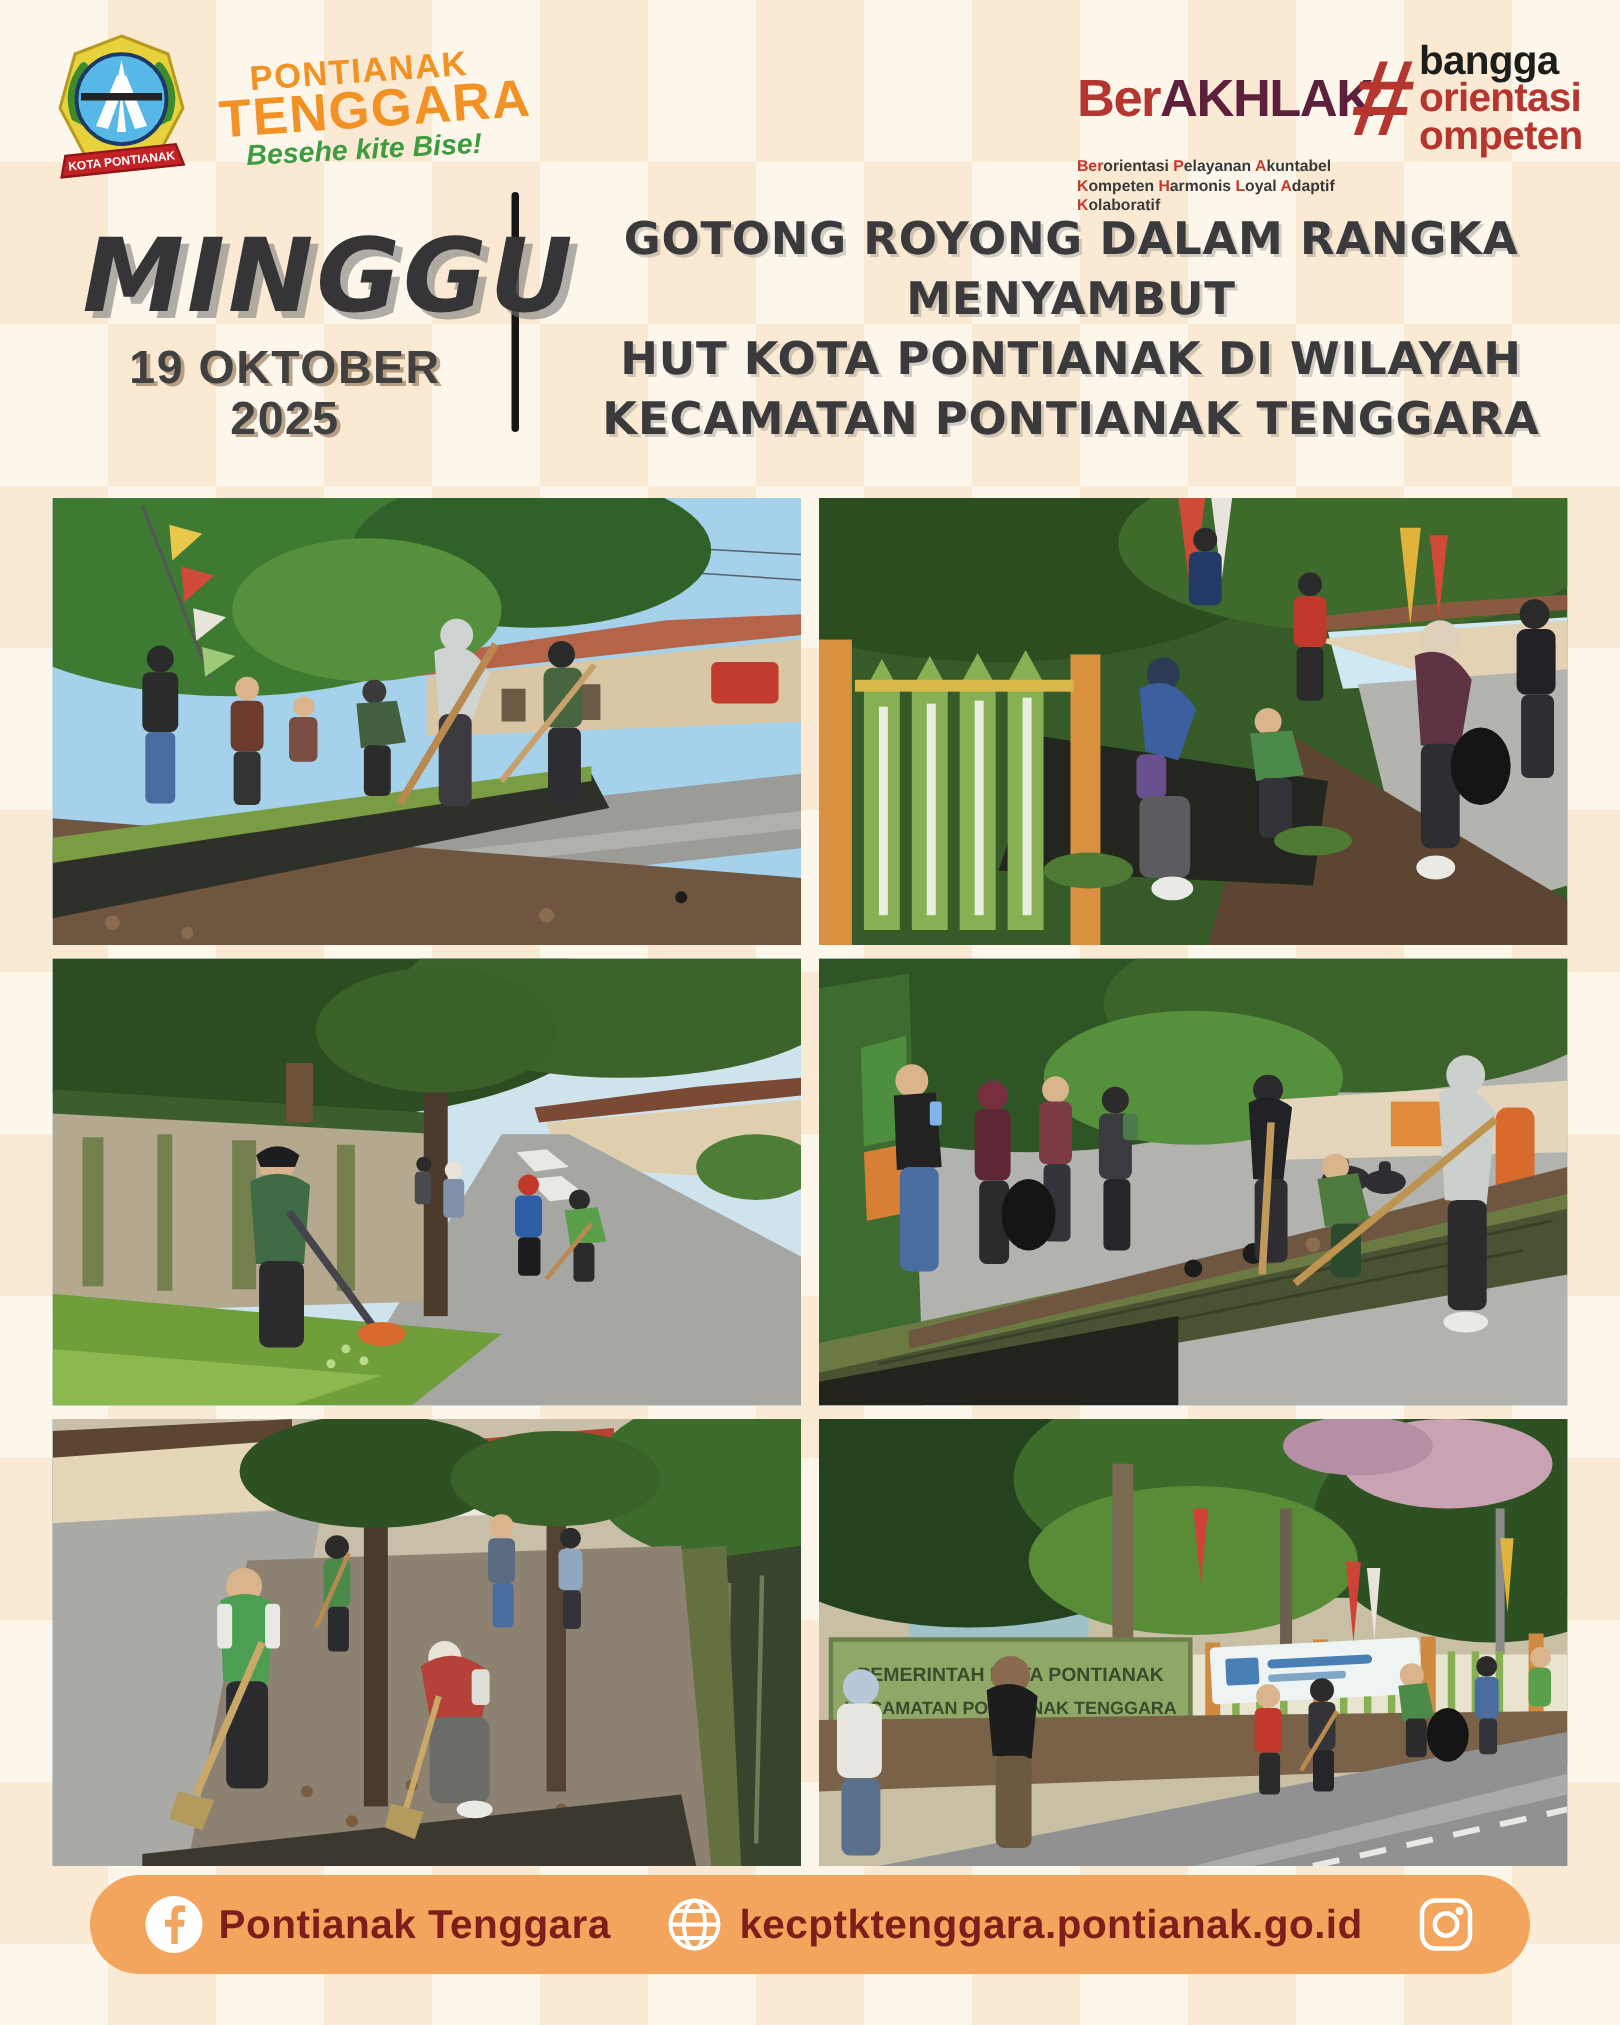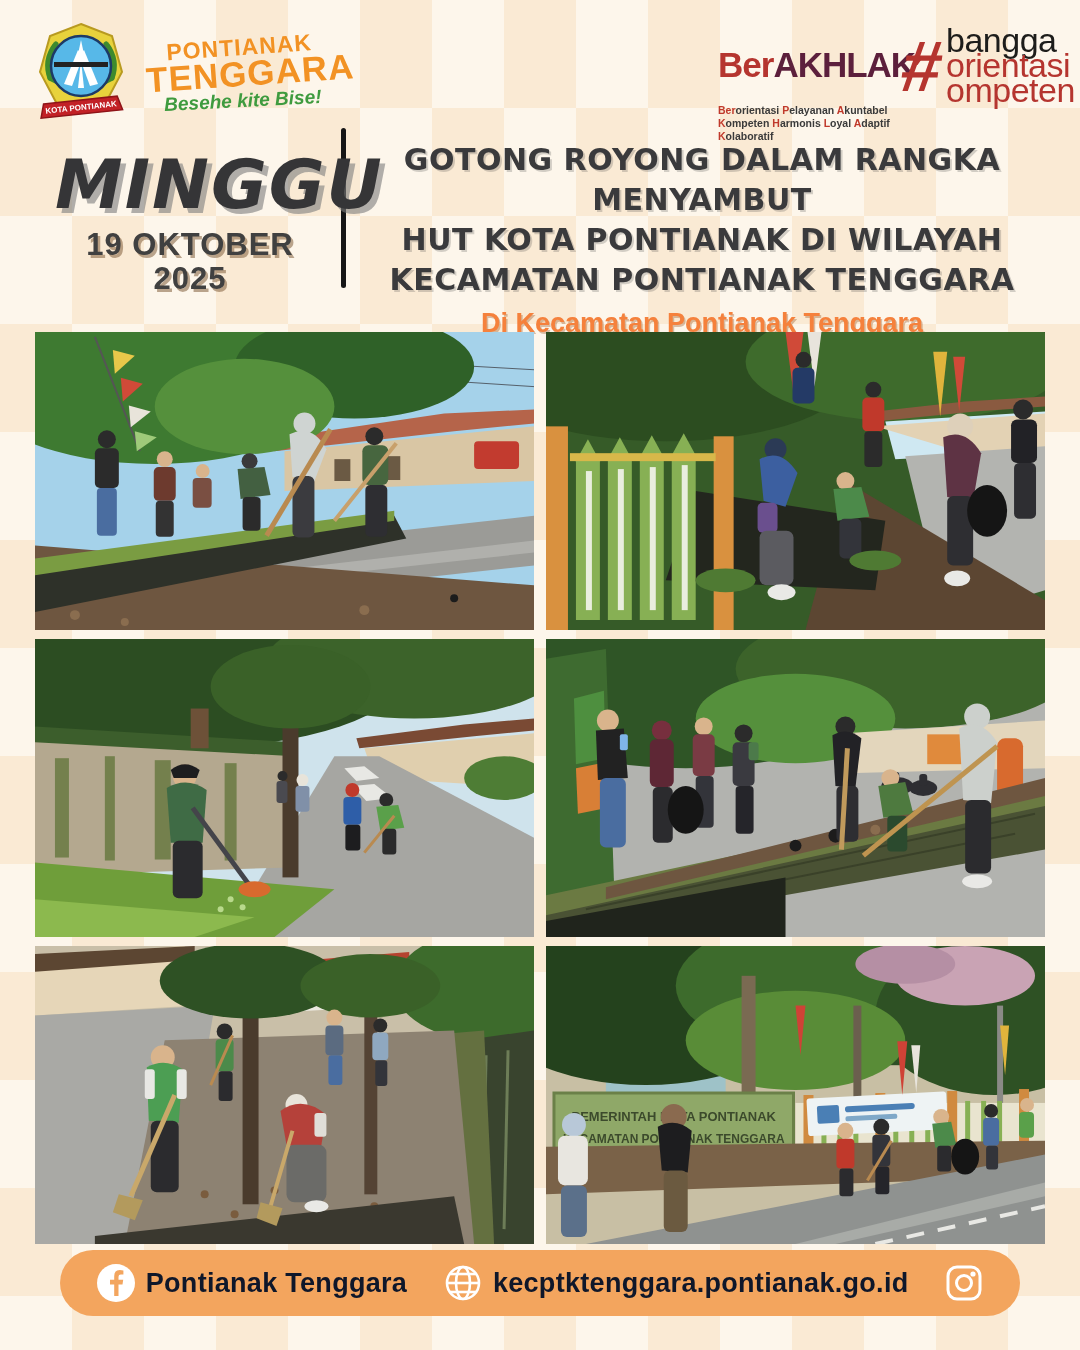--- a/index.html
+++ b/index.html
@@ -22,45 +22,45 @@
   .berakhlak{left:718px;top:40px;width:190px;}
   .berakhlak .ttl{font-size:35px;font-weight:800;line-height:36px;letter-spacing:-1px;}
   .berakhlak .ttl .red{color:#B5352F;}
   .berakhlak .ttl .maroon{color:#5C1F3C;text-align:center;}
   .berakhlak .ttl .chev{color:#B5352F;font-weight:900;font-size:26px;vertical-align:10px;margin-left:-2px;}
   .berakhlak .cap{font-size:10.5px;font-weight:700;color:#3A3A3A;line-height:13px;margin-top:21px;}
   .berakhlak .cap .red{color:#C0392B;}
 
   .bangga{left:902px;top:28px;display:flex;align-items:center;}
   .bangga .hash{font-size:72px;font-weight:900;color:#B5352F;line-height:70px;margin-right:4px;transform:skewX(-8deg);}
-  .bangga .lines{font-size:34px;font-weight:400;line-height:25px;letter-spacing:-0.5px;}
+  .bangga .lines{font-size:27px;font-weight:700;line-height:25px;letter-spacing:-0.5px;}
   .bangga .b1{color:#1D1D1B;}
   .bangga .b2,.bangga .b3{color:#B5352F;}
 
   
   .divider{left:341px;top:128px;width:5px;height:160px;background:#161616;border-radius:3px;}
   .day-block{left:55px;top:142px;width:270px;text-align:center;}
   .day{font-size:68px;font-weight:900;color:#353537;letter-spacing:2px;line-height:86px;
        font-family:"DejaVu Sans", sans-serif;text-shadow:5px 5px 0 rgba(125,125,125,.6);font-style:italic;}
   .date{font-size:31px;font-weight:900;color:#404040;letter-spacing:1px;line-height:34px;
         font-family:Liberation Sans, sans-serif;text-shadow:2.5px 2.5px 0 rgba(130,95,60,.55);}
-  .title-block{left:352px;top:140px;width:700px;text-align:center;}
+  .title-block{left:364px;top:140px;width:700px;text-align:center;}
   .title-line{font-size:30px;font-weight:900;color:#3A3A3C;line-height:40px;letter-spacing:0.5px;
         font-family:"DejaVu Sans", sans-serif;text-shadow:2px 2px 0 rgba(58,58,60,.22);}
   .subtitle{font-size:27px;font-weight:800;color:#F5813C;margin-top:8px;line-height:30px;
         text-shadow:1.5px 1.5px 0 rgba(150,80,30,.35);}
 
   
   .grid{left:35px;top:332px;width:1010px;display:grid;grid-template-columns:1fr 1fr;grid-template-rows:298px 298px 298px;gap:9px 12px;}
   .photo{position:relative;overflow:hidden;background:#9fc7dd;}
   .photo svg{display:block;width:100%;height:100%;}
 
   
   .footer{left:60px;top:1250px;width:960px;height:66px;background:#F3A55E;border-radius:34px;
-          display:flex;align-items:center;justify-content:space-evenly;color:#0f172a;}
+          display:flex;align-items:center;justify-content:space-evenly;color:#7f1d1d;}
   .f-item{display:flex;align-items:center;gap:10px;}
   .f-item .txt{font-size:27px;font-weight:600;letter-spacing:0.3px;}
 </style>
 </head>
 <body>
 
 <div class="abs emblem">
   <svg viewBox="0 0 94 100">
     <path d="M47 4 L78 16 L88 52 L70 86 L24 86 L6 52 L16 16 Z" fill="#E8D23C" stroke="#B89A20" stroke-width="2"></path>
     <path d="M14 60 Q6 40 20 22 Q14 48 26 66 Z" fill="#3E8A2E"></path>
@@ -117,21 +117,20 @@
 
 <div class="abs day-block">
   <div class="day">MINGGU</div>
   <div class="date">19 OKTOBER 2025</div>
 </div>
 
 <div class="abs title-block">
   <div class="title-line">GOTONG ROYONG DALAM RANGKA MENYAMBUT</div>
   <div class="title-line">HUT KOTA PONTIANAK DI WILAYAH</div>
   <div class="title-line">KECAMATAN PONTIANAK TENGGARA</div>
-  <div class="subtitle">Di Kecamatan Pontianak Tenggara</div>
 </div>
 
 <div class="abs grid">
 
   <div class="photo" role="img" aria-label="Warga bergotong royong mengangkat sampah dari parit di tepi jalan dengan kayu, bendera umbul-umbul di pohon">
     <svg viewBox="0 0 500 300" preserveAspectRatio="none">
       <rect width="500" height="300" fill="#A5D2EA"></rect>
       <g stroke="#55606A" stroke-width="1">
           <line x1="120" y1="30" x2="500" y2="55"></line>
           <line x1="150" y1="18" x2="500" y2="38"></line>

